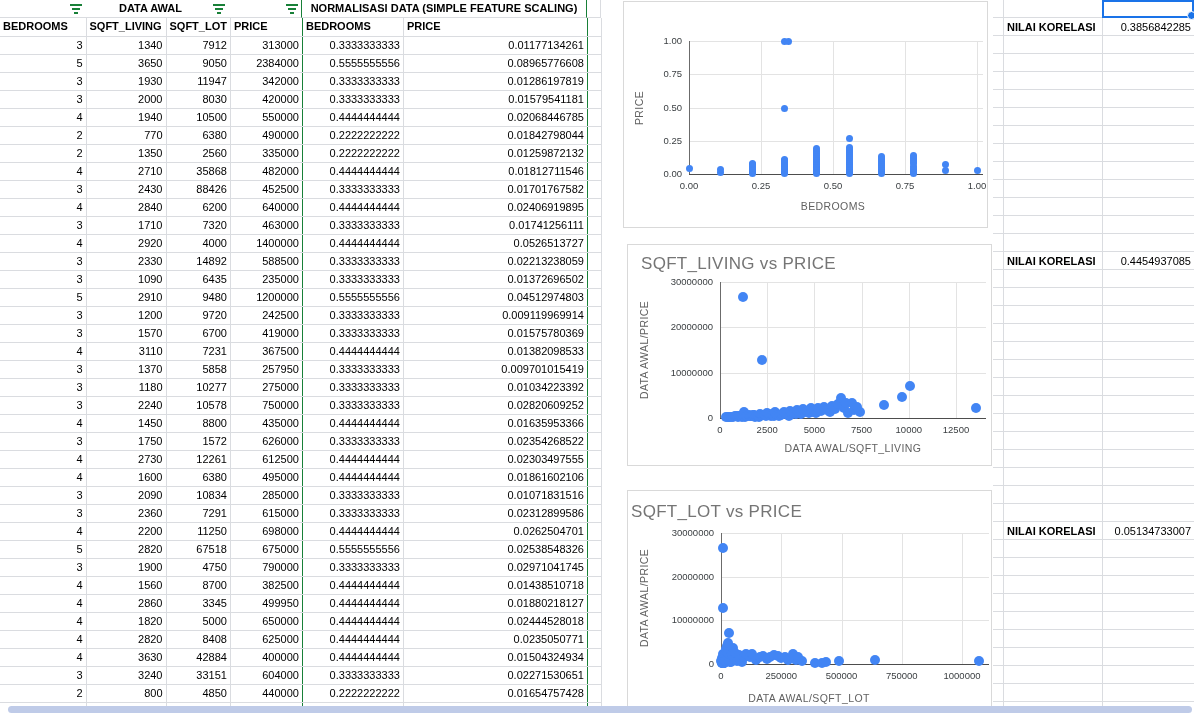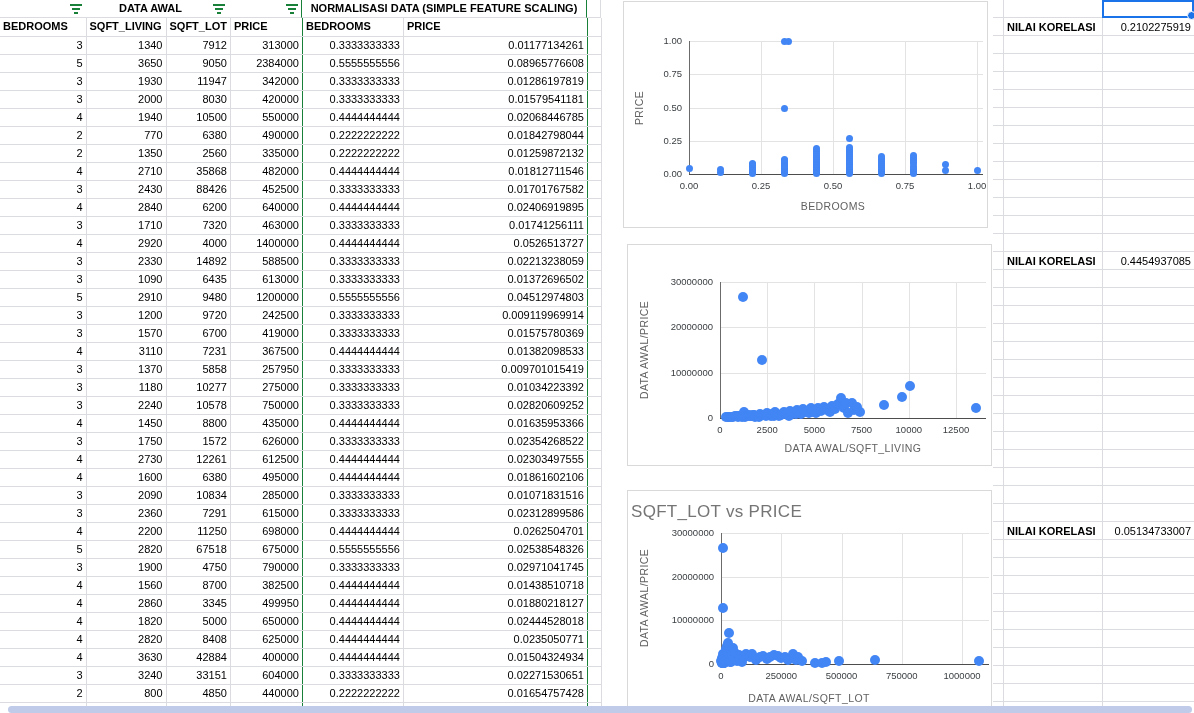--- a/index.html
+++ b/index.html
@@ -211,21 +211,21 @@
         <td>14892</td>
         <td>588500</td>
         <td>0.3333333333</td>
         <td>0.02213238059</td>
         <td></td>
       </tr>
       <tr>
         <td>3</td>
         <td>1090</td>
         <td>6435</td>
-        <td>613000</td>
+        <td>235000</td>
         <td>0.3333333333</td>
         <td>0.01372696502</td>
         <td></td>
       </tr>
       <tr>
         <td>5</td>
         <td>2910</td>
         <td>9480</td>
         <td>1200000</td>
         <td>0.5555555556</td>
@@ -440,21 +440,21 @@
         <td></td>
       </tr>
     </tbody>
 </table>
 
 <div class="rband"></div>
 <div class="vline" style="left:1003px"></div>
 <div class="vline" style="left:1102px"></div>
 
 <div class="kor-label" style="top:18px">NILAI KORELASI</div>
-<div class="kor-value" style="top:18px">0.2102275919</div>
+<div class="kor-value" style="top:18px">0.3856842285</div>
 <div class="kor-label" style="top:252px">NILAI KORELASI</div>
 <div class="kor-value" style="top:252px">0.4454937085</div>
 <div class="kor-label" style="top:522px">NILAI KORELASI</div>
 <div class="kor-value" style="top:522px">0.05134733007</div>
 
 <div class="selcell">
   <span class="handle"></span>
 </div>
 
 <div class="chart" style="left:623px;top:1px;width:365px;height:227px">
@@ -565,20 +565,21 @@
     <div class="dot" style="left: 285.564px; top: 156.264px; width: 7px; height: 7px;"></div>
     <div class="dot" style="left: 285.564px; top: 154.136px; width: 7px; height: 7px;"></div>
     <div class="dot" style="left: 285.564px; top: 151.875px; width: 7px; height: 7px;"></div>
     <div class="dot" style="left: 285.564px; top: 149.614px; width: 7px; height: 7px;"></div>
     <div class="dot" style="left: 317.532px; top: 164.51px; width: 7px; height: 7px;"></div>
     <div class="dot" style="left: 317.532px; top: 158.525px; width: 7px; height: 7px;"></div>
     <div class="dot" style="left: 349.5px; top: 164.51px; width: 7px; height: 7px;"></div>
   </div>
 
 <div class="chart" style="left:627px;top:244px;width:365px;height:222px">
+  <div class="ctitle" style="left:13px;top:9px">SQFT_LIVING vs PRICE</div>
   <div class="xlab" style="left:225px;top:197px">DATA AWAL/SQFT_LIVING</div>
   <div class="ylab" style="left:16px;top:105px">
       <span>DATA AWAL/PRICE</span>
     </div>
 <div class="gridv" style="left: 92px; top: 37px; height: 136px;"></div>
     <div class="tickx" style="left: 92px; top: 179px;">0</div>
     <div class="gridv" style="left: 139.2px; top: 37px; height: 136px;"></div>
     <div class="tickx" style="left: 139.2px; top: 179px;">2500</div>
     <div class="gridv" style="left: 186.4px; top: 37px; height: 136px;"></div>
     <div class="tickx" style="left: 186.4px; top: 179px;">5000</div>

